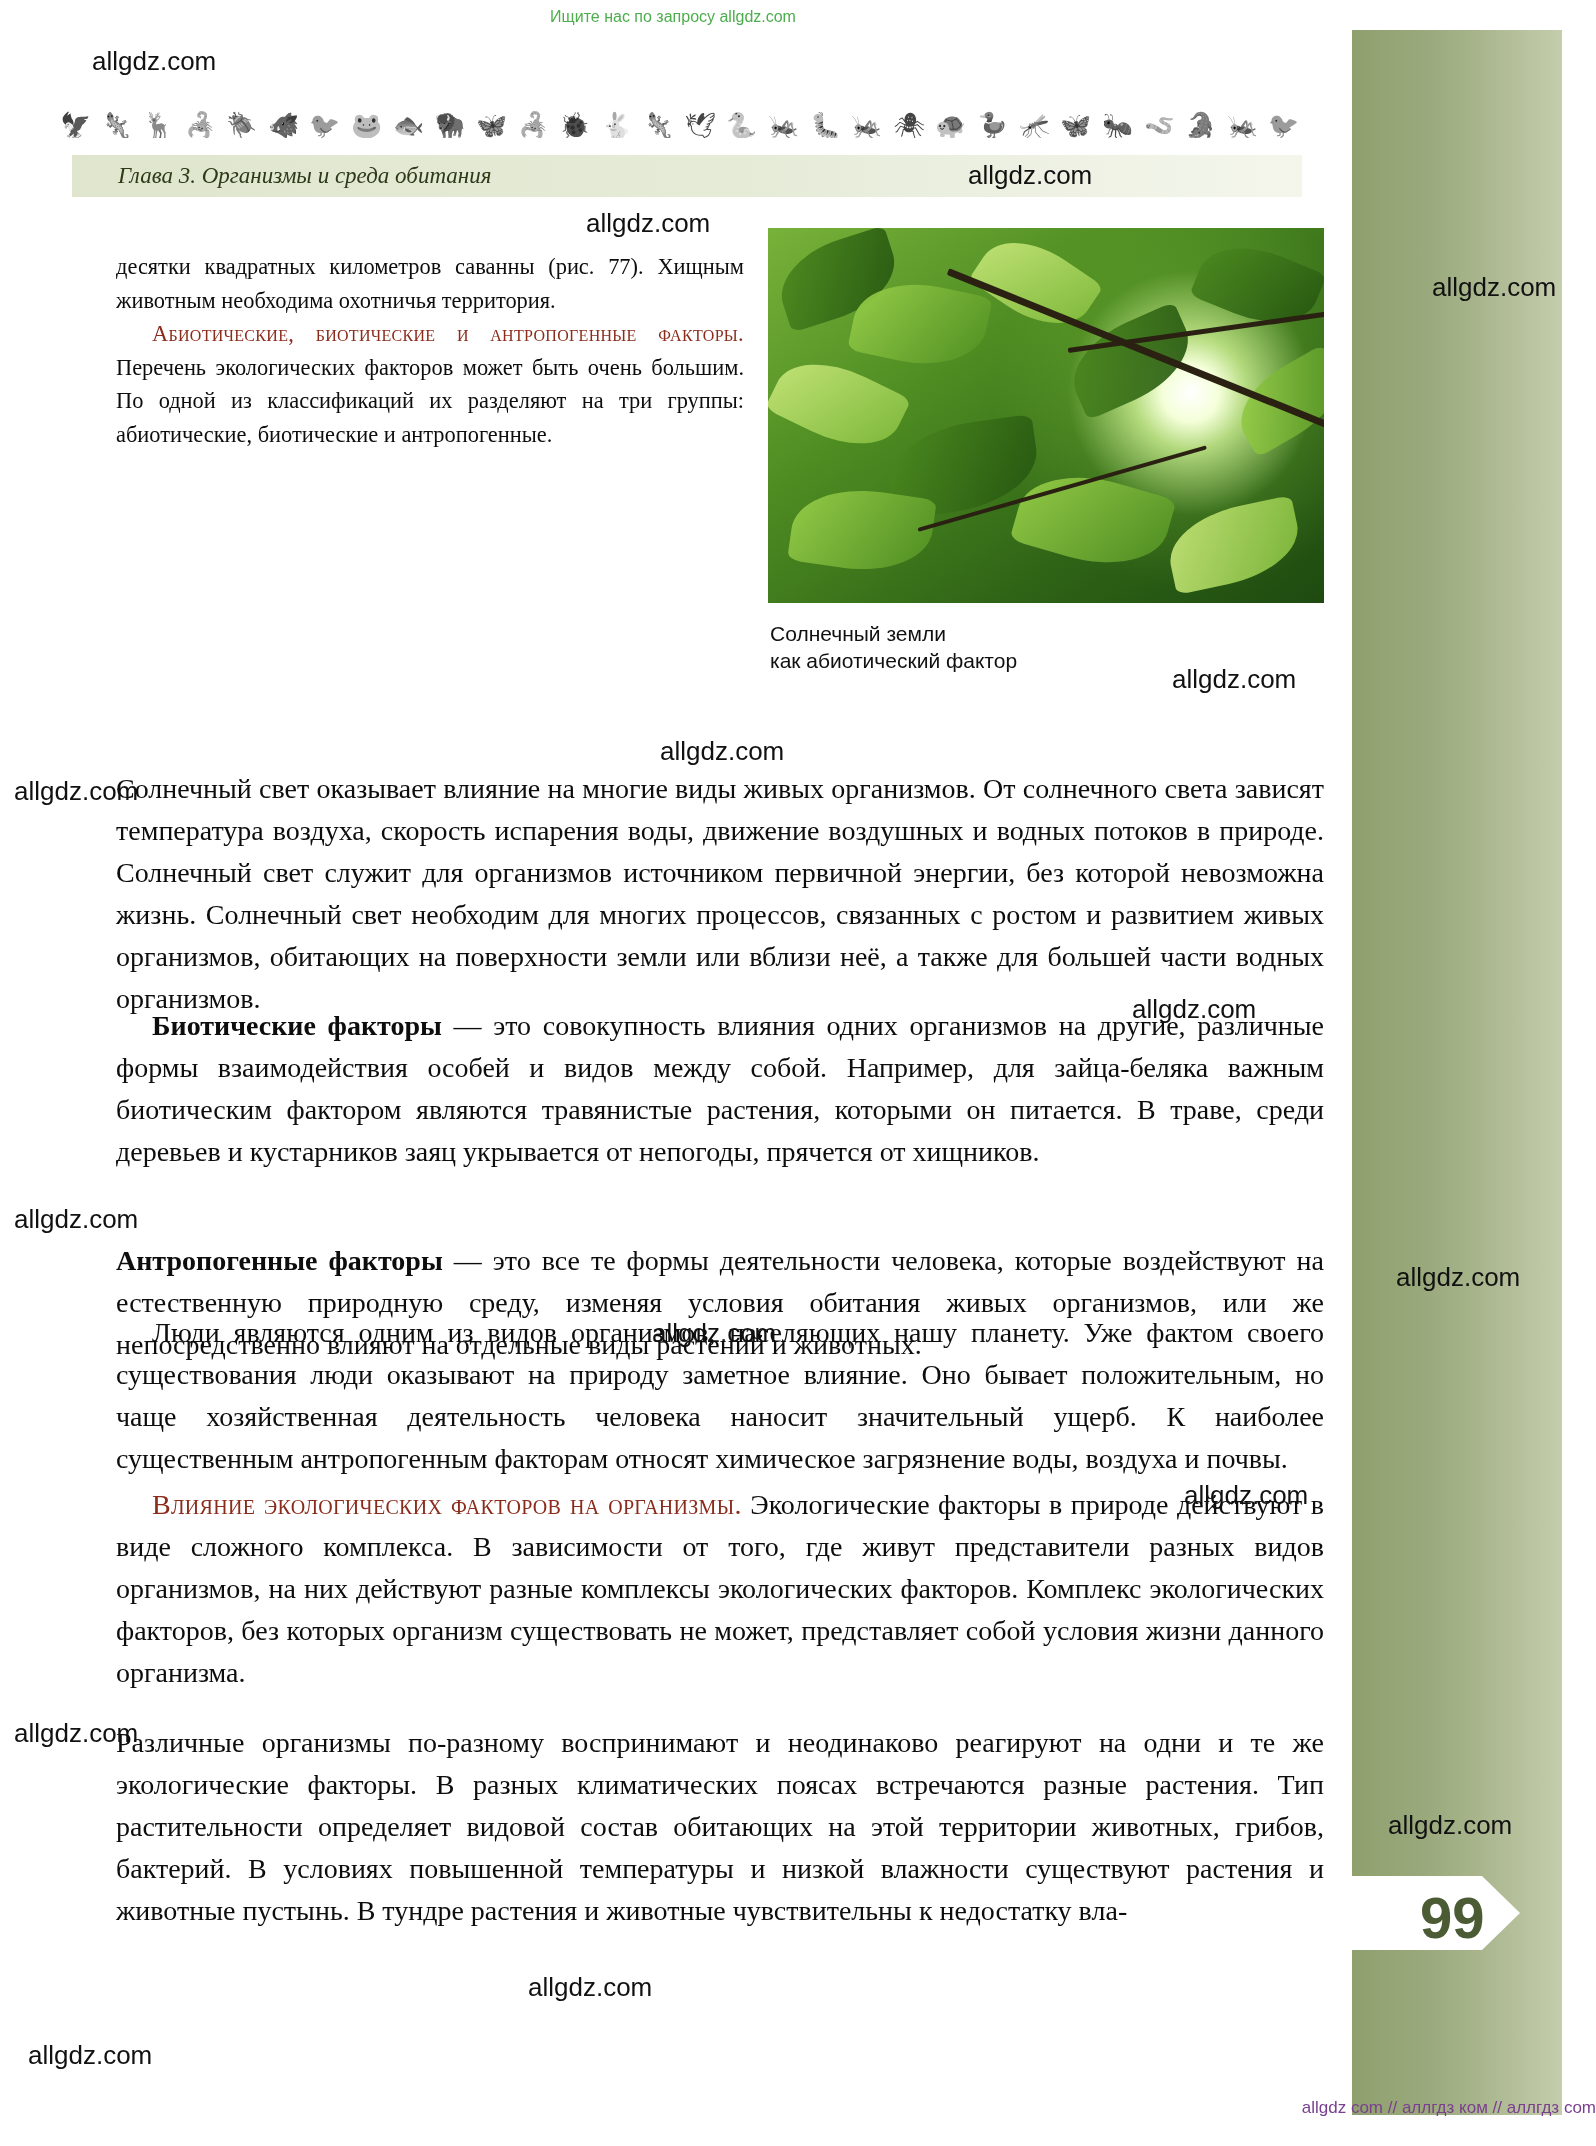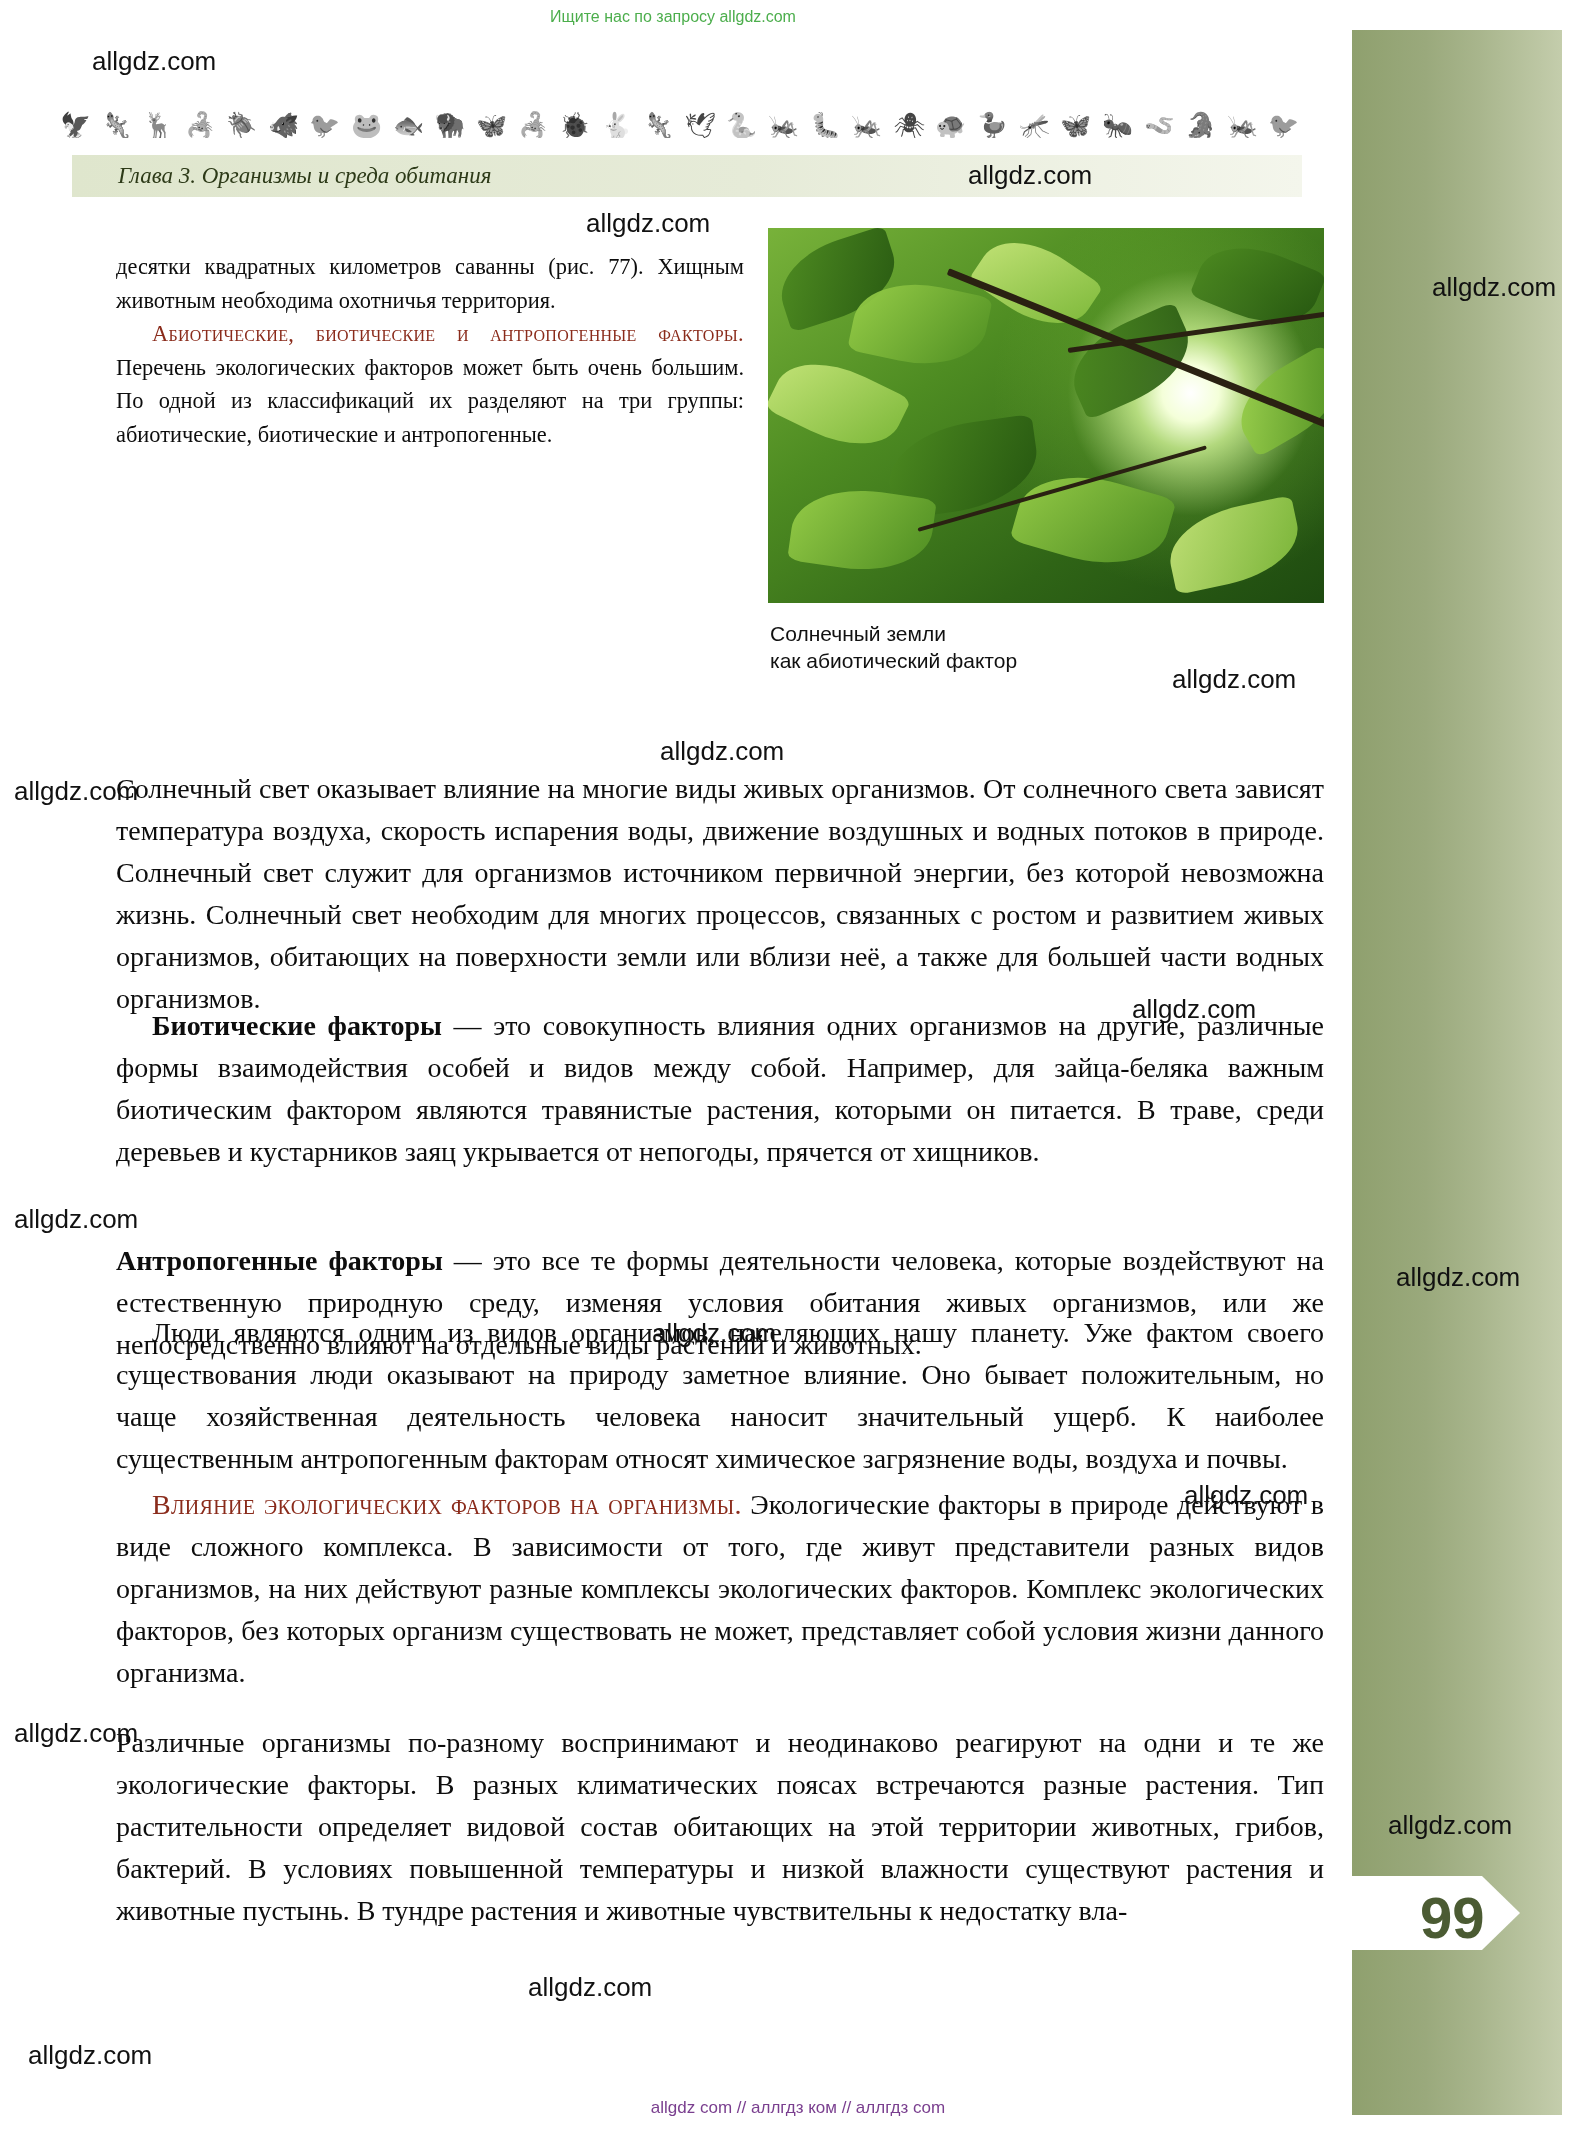--- a/index.html
+++ b/index.html
@@ -200,21 +200,21 @@
     white-space: nowrap;
     pointer-events: none;
   }
 
   
   .bottom-strip {
     position: absolute;
     left: 0;
     top: 2098px;
     width: 1596px;
-    text-align: center;
+    text-align: right;
     font-family: "Liberation Sans", sans-serif;
     font-size: 17px;
     color: #7a3f8f;
   }
 </style>
 </head>
 <body>
 
 <div class="top-banner">Ищите нас по запросу allgdz.com</div>
 

